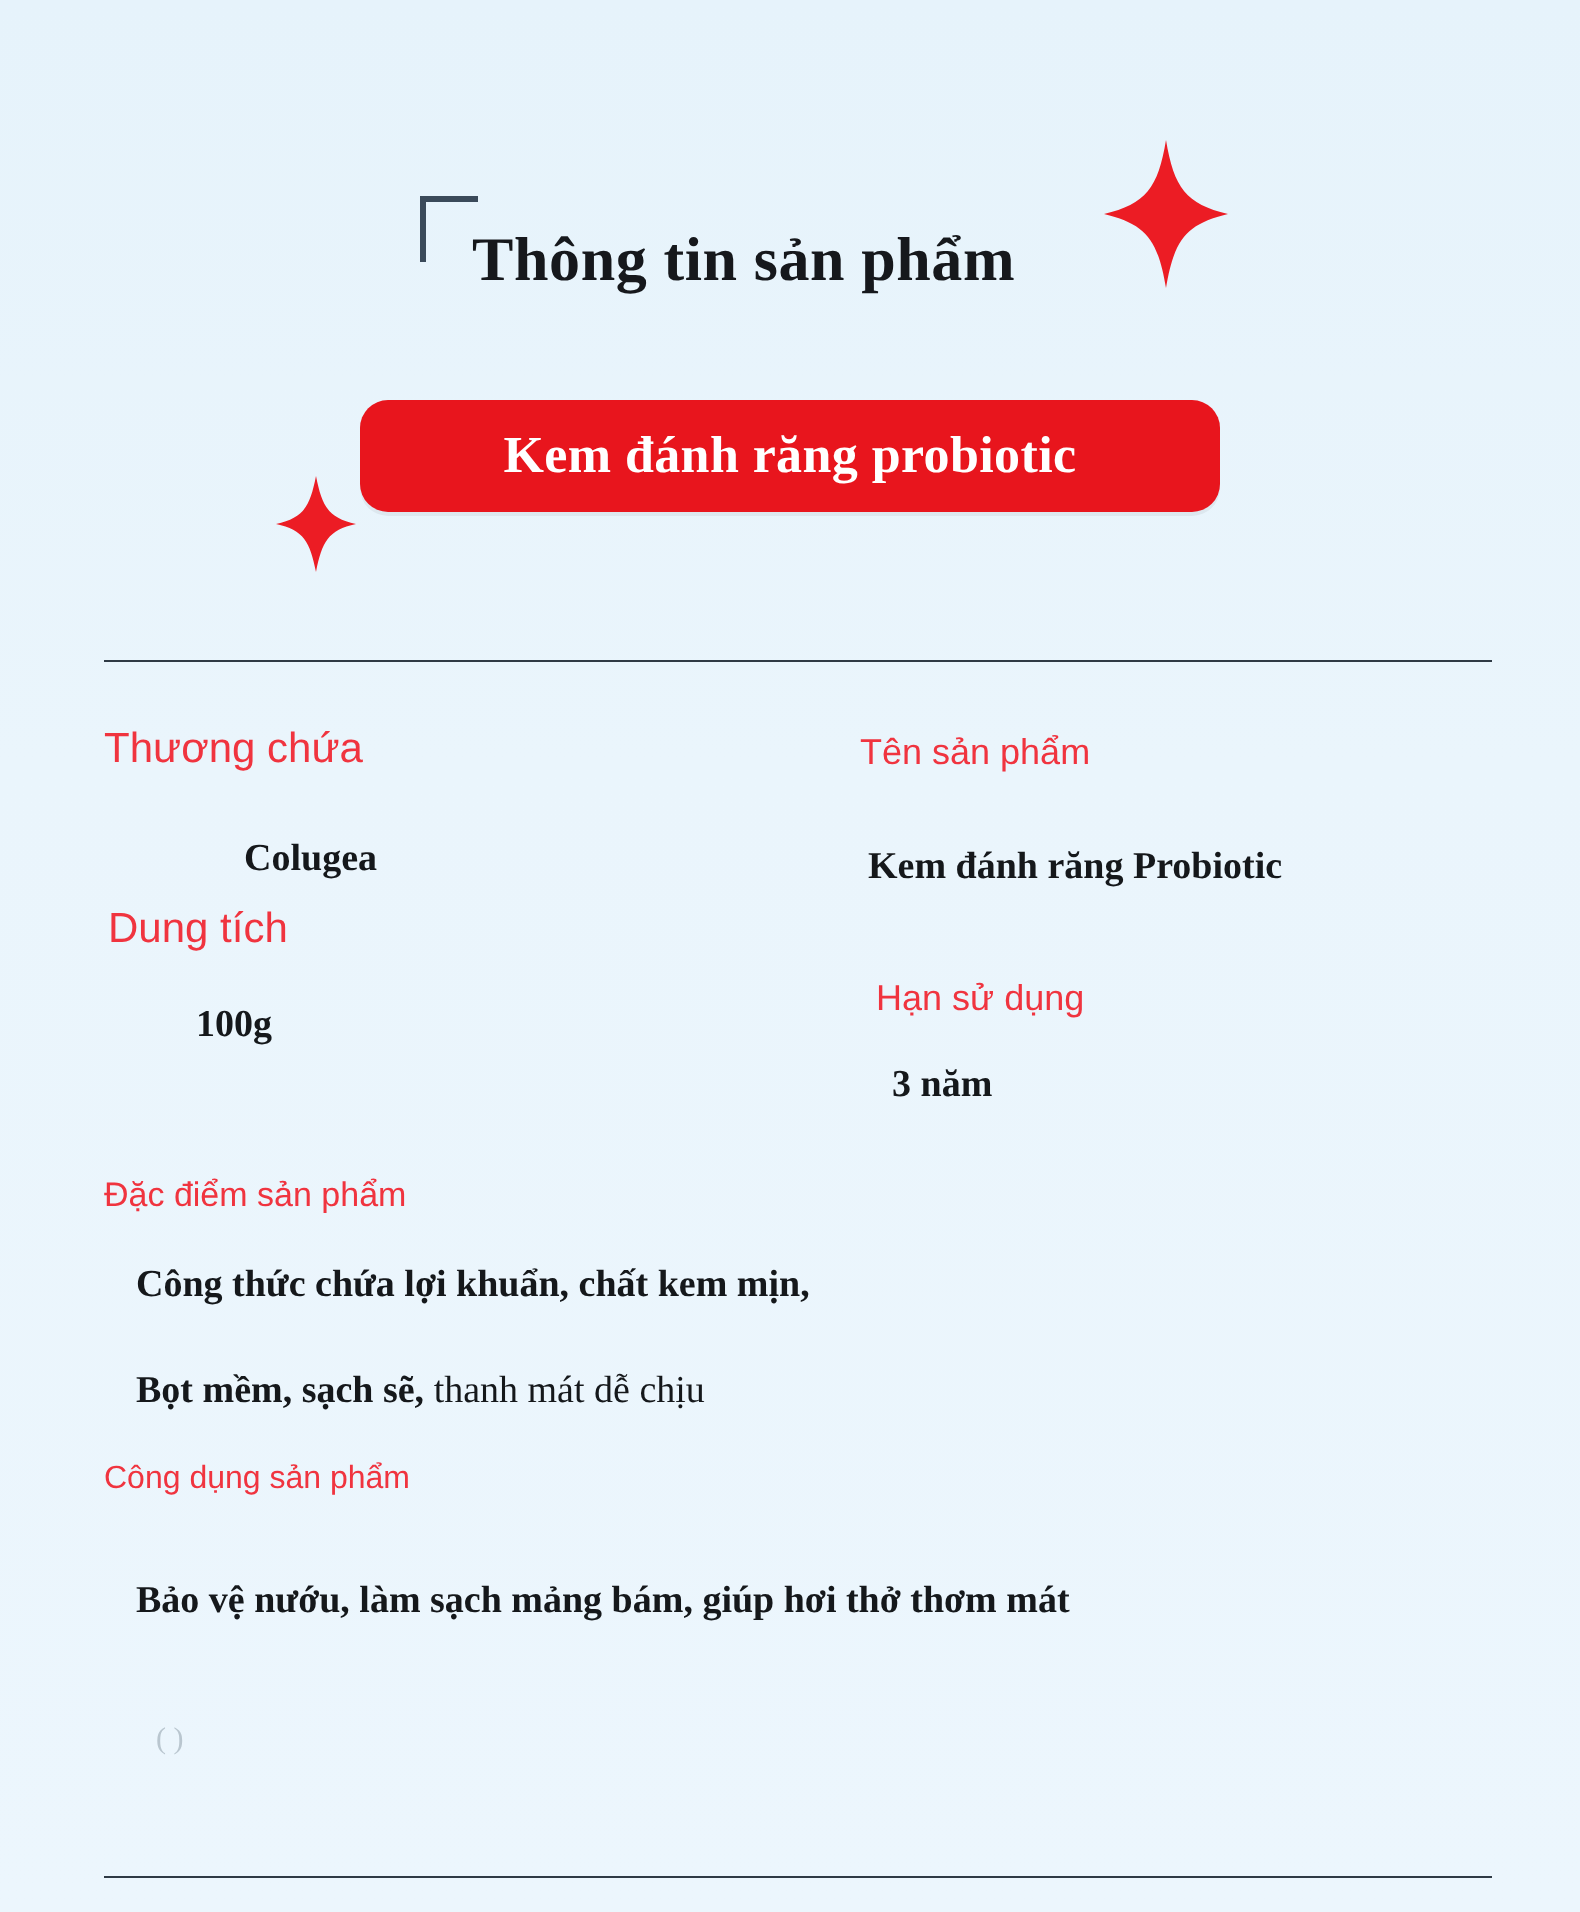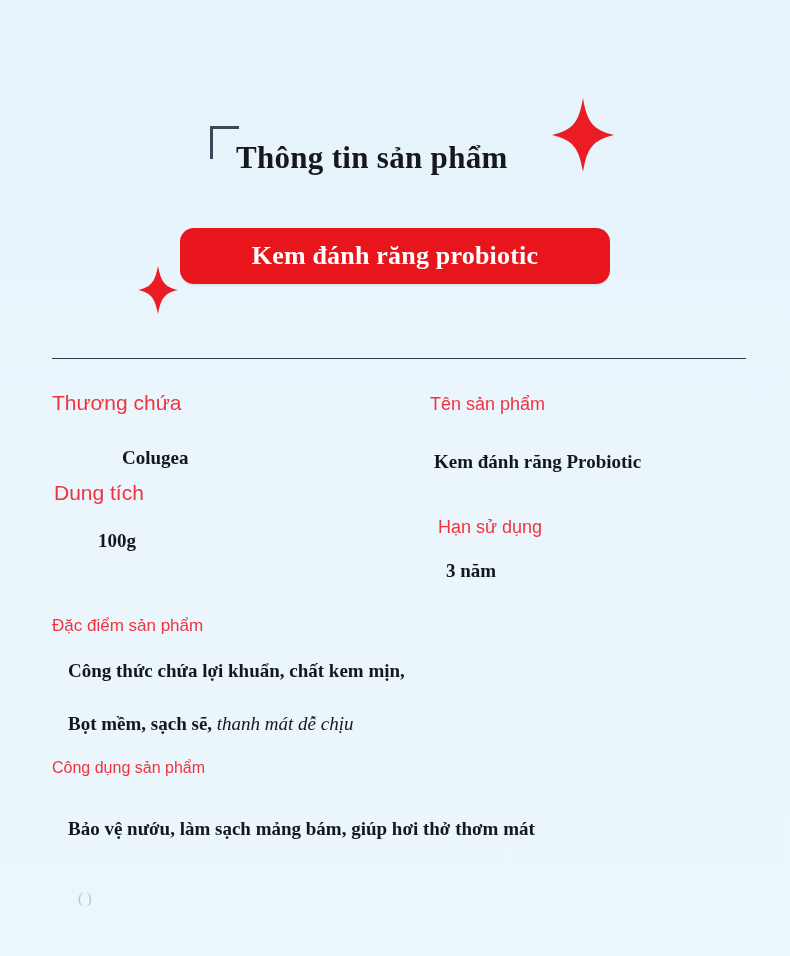--- a/index.html
+++ b/index.html
@@ -18,21 +18,20 @@
     position: relative;
     width: 790px;
     height: 956px;
     background: linear-gradient(180deg, #e6f3fb 0%, #eaf5fc 40%, #ecf6fd 100%);
   }
 
   
   .header {
     position: relative;
     height: 200px;
-    margin-top: 28px;
   }
   .bracket {
     position: absolute;
     left: 210px;
     top: 98px;
     width: 26px;
     height: 30px;
     border-top: 3px solid #3a4a5a;
     border-left: 3px solid #3a4a5a;
   }
@@ -113,21 +112,21 @@
   .lbl-vol    { left: 54px;  top: 453px; font-size: 21px; }
   .val-vol    { left: 98px;  top: 502px; }
 
   .lbl-exp    { left: 438px; top: 489px; }
   .val-exp    { left: 446px; top: 532px; }
 
   .lbl-feat   { left: 52px;  top: 588px; font-size: 17px; }
   .feat-line1 { left: 68px;  top: 632px; }
   .feat-line2 { left: 68px;  top: 685px; }
   .feat-line2 .bold { font-weight: bold; }
-  .feat-line2 .reg  { font-weight: normal; font-style: italic; }
+  .feat-line2 .reg  { font-weight: normal; }
 
   .lbl-uses   { left: 52px;  top: 731px; font-size: 16px; }
   .uses-line  { left: 68px;  top: 790px; }
 
   .faint {
     position: absolute;
     left: 78px;
     top: 862px;
     font-size: 15px;
     color: #b9c6cf;

